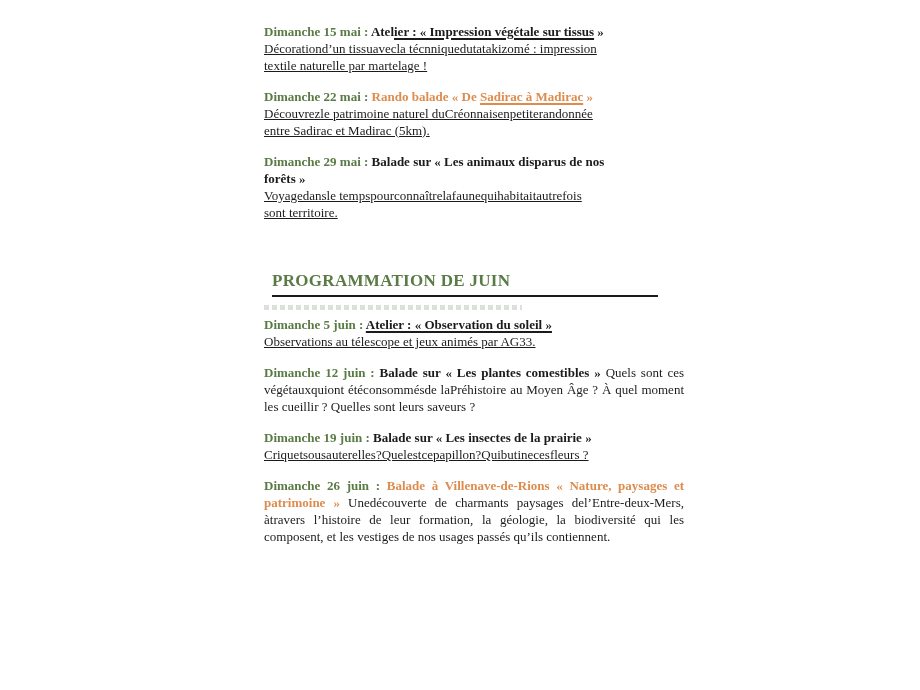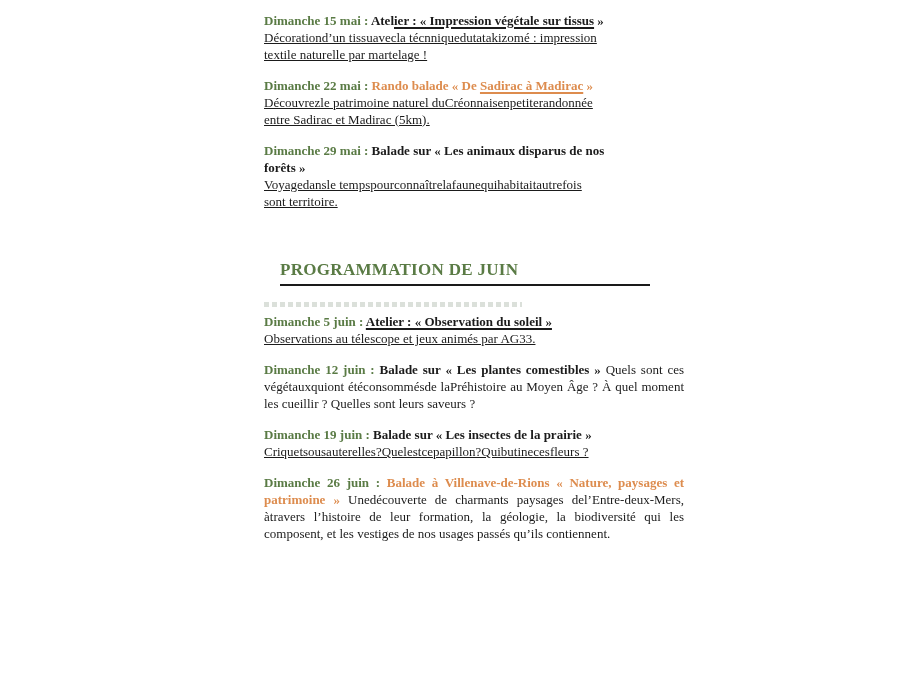--- a/index.html
+++ b/index.html
@@ -3,34 +3,34 @@
 <meta charset="utf-8">
 <style>
   html,body{margin:0;padding:0;}
   body{width:920px;height:690px;background:#ffffff;overflow:hidden;}
   .page{
     position:relative;width:920px;height:690px;background:#ffffff;
     font-family:"Liberation Serif","DejaVu Serif",serif;
     color:var(--text,#1b1b1b);
     -webkit-font-smoothing:antialiased;
   }
-  .doc{position:absolute;left:264px;top:12px;width:420px;}
+  .doc{position:absolute;left:264px;top:23px;width:420px;}
   p.event{margin:0 0 14px 0;font-size:13px;line-height:17px;}
   p.event.prewrap{white-space:pre-wrap;text-align:left;}
   p.event.justify{text-align:justify;}
   .date{font-weight:bold;color:var(--green);}
   .seg{font-weight:bold;}
   .seg.u{text-decoration:underline;text-decoration-thickness:1.5px;text-underline-offset:2px;}
   .c-black{color:var(--text);}
   .c-orange{color:var(--orange);margin-top:28px;}
   .body-block{display:block;font-weight:normal;color:var(--text);text-decoration:underline;}
   .body-inline{font-weight:normal;color:var(--text);}
   .heading-block{margin:50px 0 6px 0;width:402px;}
   .heading-block h2{
-    margin:16px;padding:0 0 4px 0;
+    margin:8px;padding:0 0 4px 0;
     font-size:17px;line-height:20px;font-weight:bold;letter-spacing:0.3px;
     color:var(--green);
     border-bottom:2.5px solid var(--rule,#1a1a1a);
   }
   .ghost{
     height:5px;width:258px;margin-top:1px;opacity:0.45;
     background:repeating-linear-gradient(90deg,
       rgba(110,130,105,0.55) 0px, rgba(110,130,105,0.55) 5px,
       rgba(255,255,255,0) 5px, rgba(255,255,255,0) 8px);
     filter:blur(0.7px);

